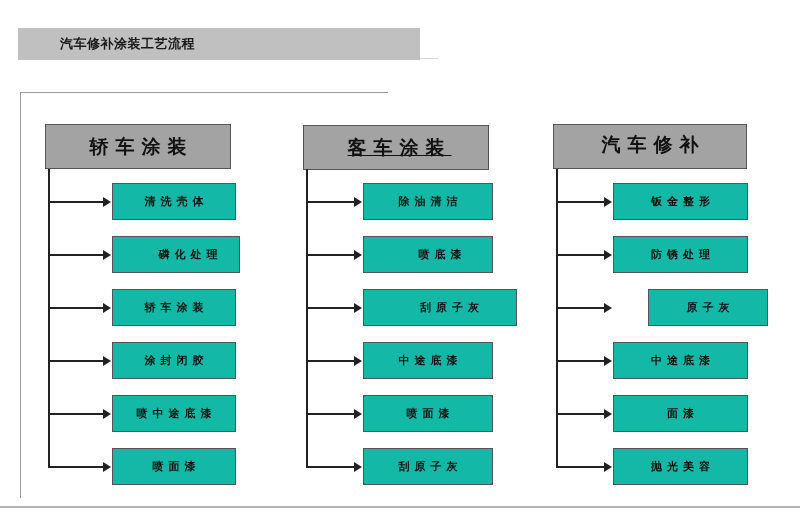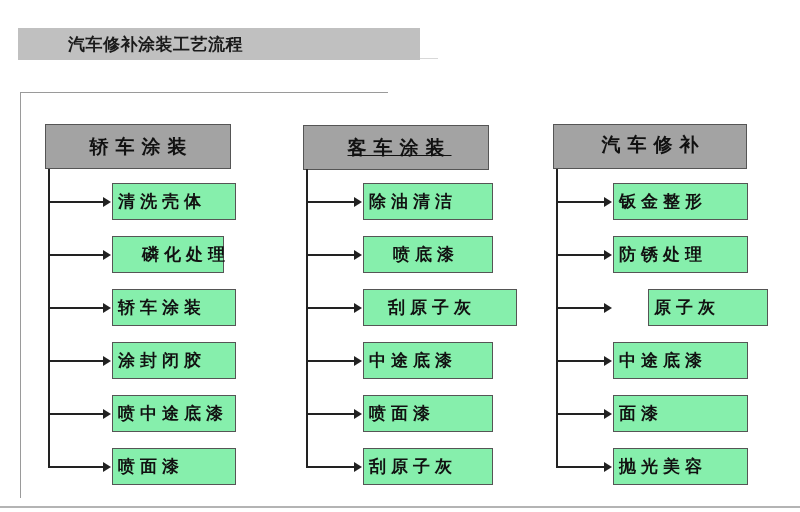--- a/index.html
+++ b/index.html
@@ -21,26 +21,26 @@
     position: absolute;
     left: 18px;
     top: 28px;
     width: 402px;
     height: 32px;
     background: #c0c0c0;
     box-sizing: border-box;
   }
   .title-text {
     position: absolute;
-    left: 68px;
+    left: 60px;
     top: 29px;
     width: 360px;
     height: 45px;
     line-height: 30px;
-    font-size: 17px;
+    font-size: 13px;
     font-weight: bold;
     color: #1a1a1a;
     letter-spacing: 0.5px;
     white-space: nowrap;
   }
   .title-underline {
     position: absolute;
     left: 420px;
     top: 58px;
     width: 18px;
@@ -100,25 +100,25 @@
   .trunk {
     position: absolute;
     width: 2px;
     background: #222222;
   }
 
   .item-box {
     position: absolute;
     box-sizing: border-box;
     border: 1px solid #555555;
-    background: #86efac;
+    background: #14b8a6;
     height: 37px;
     line-height: 35px;
-    text-align: left;
-    font-size: 17px;
+    text-align: center;
+    font-size: 11px;
     font-weight: bold;
     color: #111111;
     letter-spacing: 5px;
     text-indent: 5px;
     white-space: nowrap;
   }
 
   .connector {
     position: absolute;
     height: 2px;
@@ -146,21 +146,21 @@
 
 <div id="chart-root">
     <div class="column">
       <div class="header-box" style="left: 45px; top: 124px; width: 186px;">轿车涂装</div>
       <div class="trunk" style="left: 48px; top: 169px; height: 298px;"></div>
       <div class="connector" style="left: 48px; top: 201px; width: 55px;"></div>
       <div class="arrow-head" style="left: 103px; top: 197px;"></div>
       <div class="item-box" style="left: 112px; top: 183px; width: 124px;">清洗壳体</div>
       <div class="connector" style="left: 48px; top: 254px; width: 55px;"></div>
       <div class="arrow-head" style="left: 103px; top: 250px;"></div>
-      <div class="item-box" style="left: 112px; top: 236px; width: 112px; padding-left: 24px;">磷化处理</div>
+      <div class="item-box" style="left: 112px; top: 236px; width: 128px; padding-left: 24px;">磷化处理</div>
       <div class="connector" style="left: 48px; top: 307px; width: 55px;"></div>
       <div class="arrow-head" style="left: 103px; top: 303px;"></div>
       <div class="item-box" style="left: 112px; top: 289px; width: 124px;">轿车涂装</div>
       <div class="connector" style="left: 48px; top: 360px; width: 55px;"></div>
       <div class="arrow-head" style="left: 103px; top: 356px;"></div>
       <div class="item-box" style="left: 112px; top: 342px; width: 124px;">涂封闭胶</div>
       <div class="connector" style="left: 48px; top: 413px; width: 55px;"></div>
       <div class="arrow-head" style="left: 103px; top: 409px;"></div>
       <div class="item-box" style="left: 112px; top: 395px; width: 124px;">喷中途底漆</div>
       <div class="connector" style="left: 48px; top: 466px; width: 55px;"></div>

